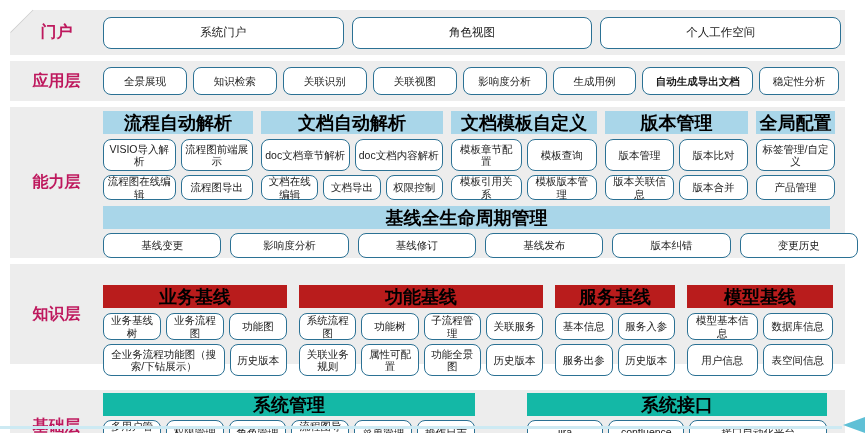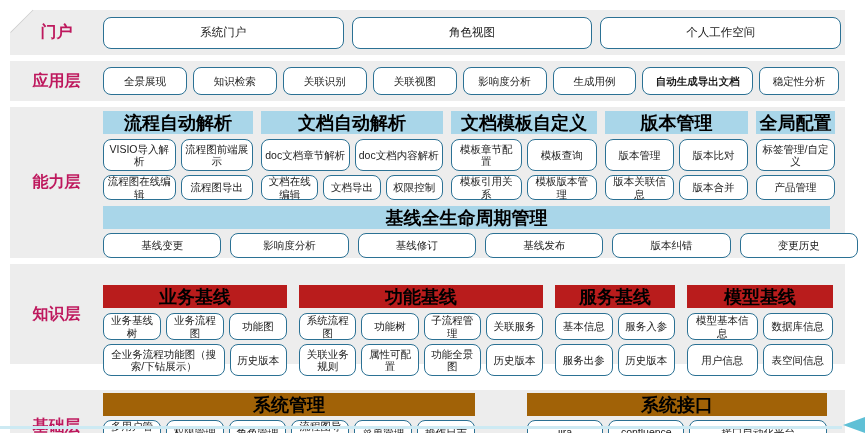--- a/index.html
+++ b/index.html
@@ -40,21 +40,21 @@
   .app-row .btn{flex:1;height:28px;white-space:nowrap;}
   .app-row .btn:nth-child(7){flex:1.35;font-weight:bold;}
   .app-row .btn:nth-child(8){flex:0.95;border-radius:7px;}
   
   .group-header{
     height:23px;display:flex;align-items:center;justify-content:center;
     font-size:18px;font-weight:bold;color:#000;
   }
   .cap-header{background:#a9d6e9;}
   .kn-header{background:#b91c1c;margin-top:17px;}
-  .fd-header{background:#a16207;}
+  .fd-header{background:#14b8a6;}
   .rows .btn-row{margin-top:5px;gap:5px;}
   .rows .btn{flex:1;}
   
   #band-cap{top:107px;height:151px;}
   #band-cap .band-content{padding-top:4px;}
   .cap-groups{display:flex;gap:8px;}
   .cap-groups .group:nth-child(1){width:150px;}
   .cap-groups .group:nth-child(2){width:182px;}
   .cap-groups .group:nth-child(3){width:146px;}
   .cap-groups .group:nth-child(4){width:143px;}

